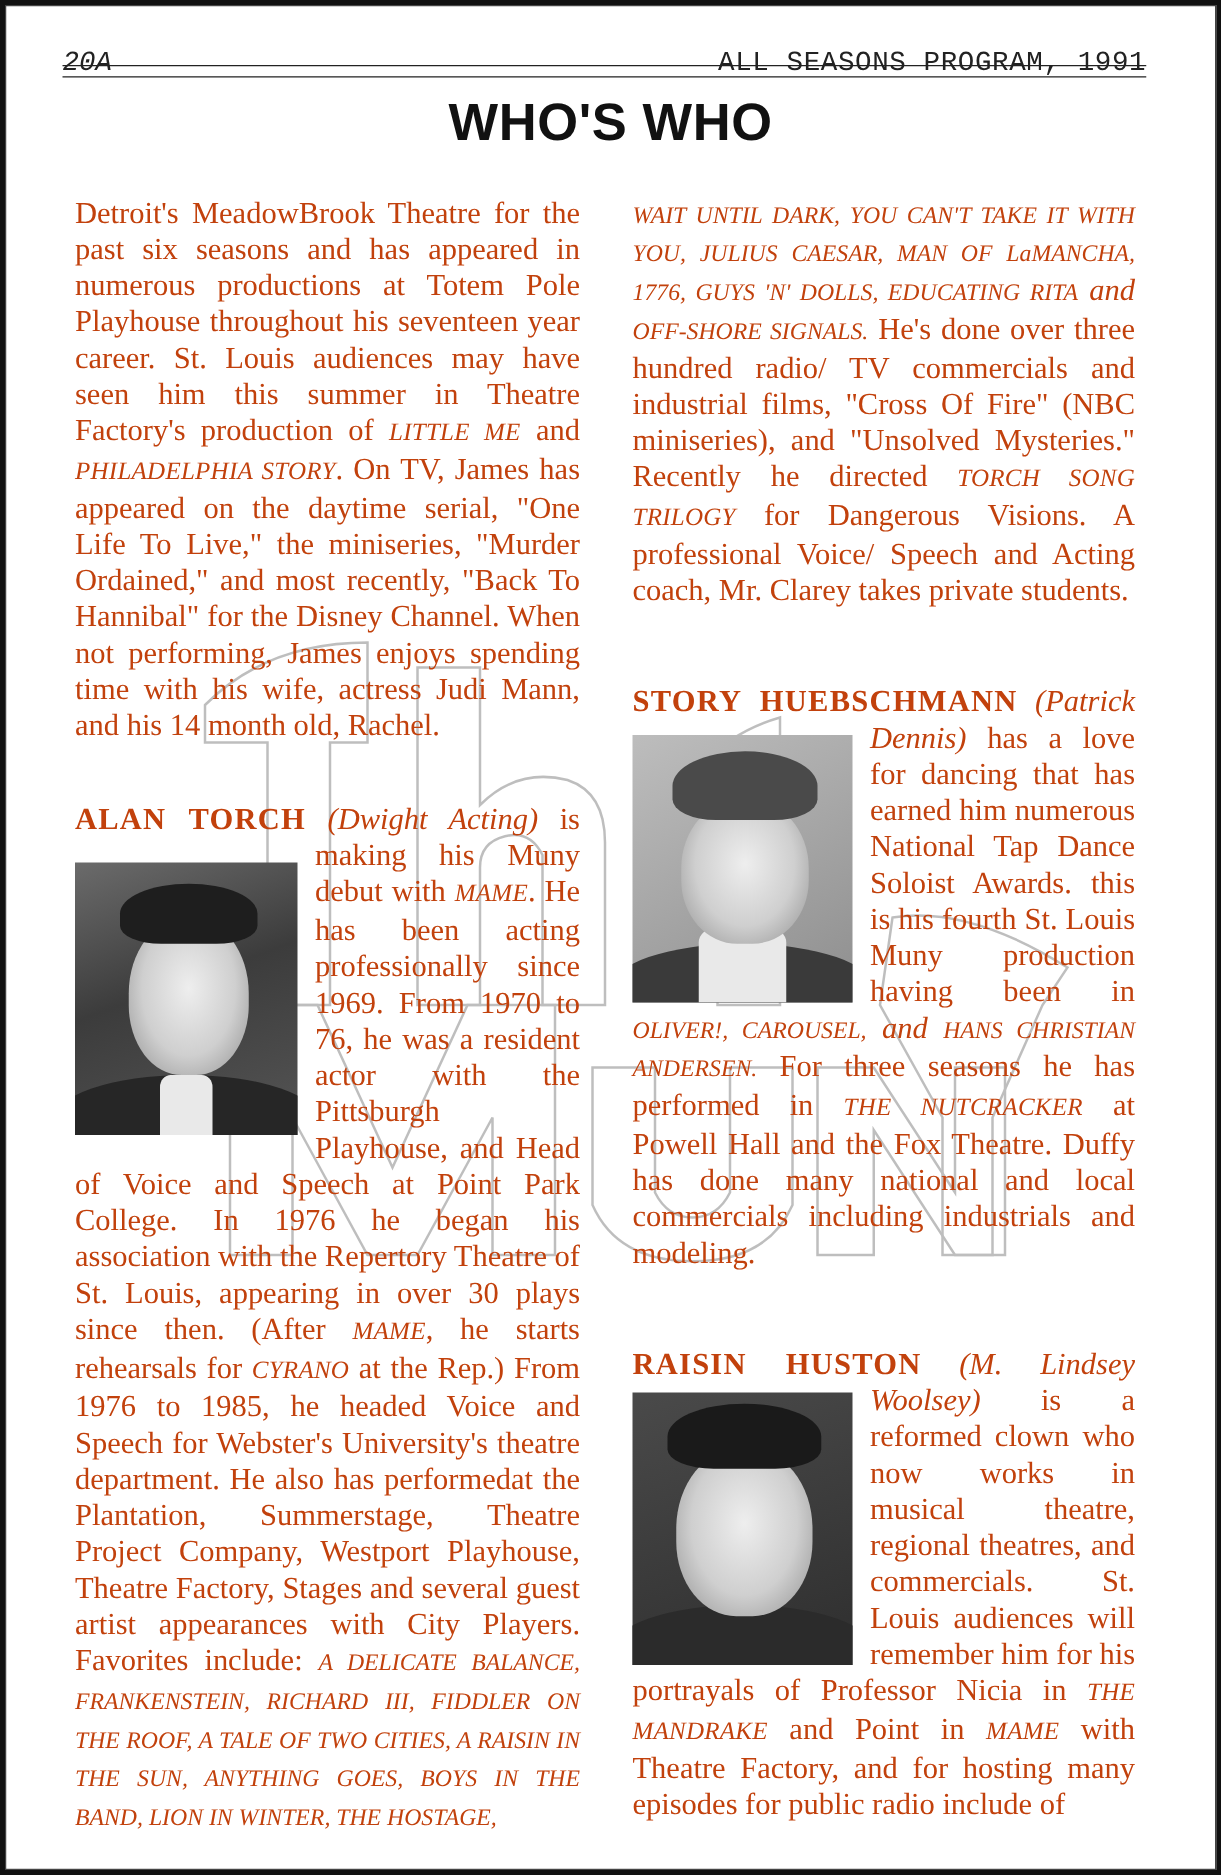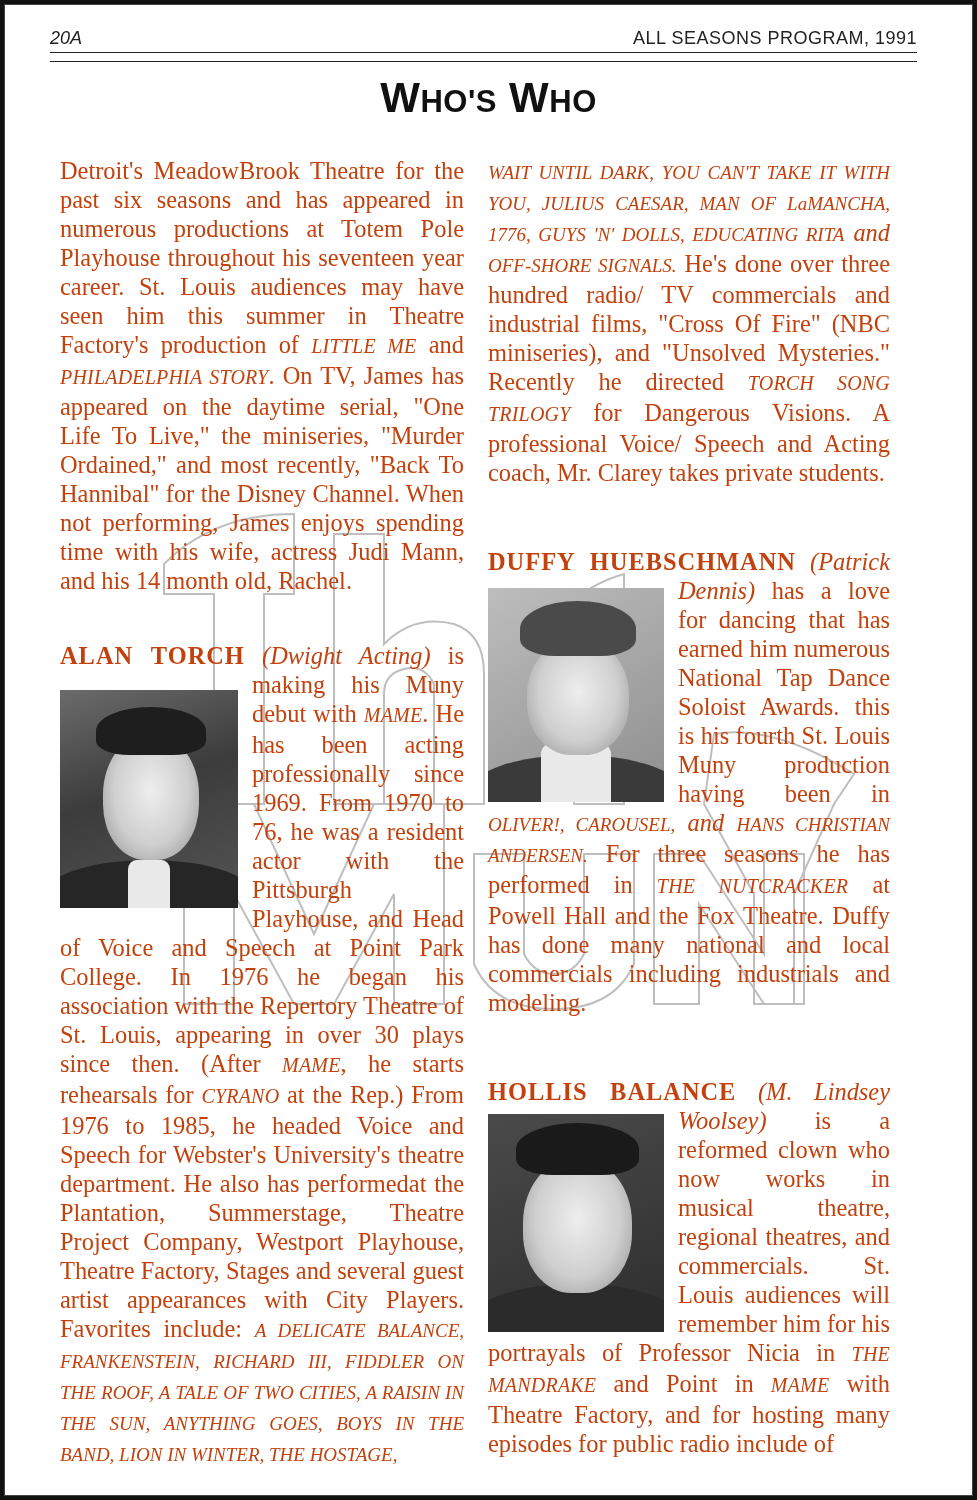--- a/index.html
+++ b/index.html
@@ -6,40 +6,40 @@
   body { width: 977px; height: 1500px; position: relative; overflow: hidden; }
   .frame {
     position: absolute; left: 0; top: 0; width: 977px; height: 1500px;
     box-sizing: border-box; border: 4px solid #111; background: #fff;
   }
   .frame::before {
     content: ""; position: absolute; left: 0; top: 0; right: 0; bottom: 0;
     border: 1px solid #444; pointer-events: none;
   }
   .running-head {
-    position: absolute; left: 46px; right: 56px; top: 22px; height: 28px;
-    font-family: Liberation Sans, sans-serif; font-size: 18px; color: #222;
+    position: absolute; left: 46px; right: 56px; top: 32px; height: 28px;
+    font-family: Liberation Mono, monospace; font-size: 22px; color: #222;
   }
   .running-head .folio { position: absolute; left: 0; top: 2px; font-style: italic; }
   .running-head .pub { position: absolute; right: 0; top: 2px; letter-spacing: 0.5px; }
   .rule1 { position: absolute; left: 46px; right: 56px; top: 48px; height: 0; border-top: 1.5px solid #222; }
   .rule2 { position: absolute; left: 46px; right: 56px; top: 57px; height: 0; border-top: 1.5px solid #222; }
   .page-title {
     position: absolute; left: 0; right: 0; top: 70px; text-align: center;
     font-family: "Liberation Sans", "DejaVu Sans", sans-serif; font-weight: bold;
     font-size: 42px; color: #111; letter-spacing: 0.5px;
   }
-  .page-title .sc { font-size: 31px; }
+  .page-title .sc { font-size: 42px; }
   .col {
     position: absolute; top: 152px;
     font-family: "Liberation Serif", "DejaVu Serif", serif; font-size: 24.4px; line-height: 29px;
     color: #c2410c; text-align: justify; hyphens: manual;
   }
   .col-left { left: 56px; width: 404px; }
-  .col-right { left: 484px; width: 402px; }
+  .col-right { left: 502px; width: 402px; }
   .col p { margin: 0; }
   .it { font-style: italic; font-size: 20px; letter-spacing: 0.2px; }
   .it-sm { font-style: italic; font-size: 19px; }
   .name { font-weight: bold; letter-spacing: 1px; }
   .role { font-style: italic; }
   .photo {
     float: left; margin: 6px 14px 4px 0;
     background: linear-gradient(160deg, #6b6b6b 0%, #3c3c3c 45%, #555 100%);
     position: relative; overflow: hidden;
   }
@@ -112,33 +112,33 @@
       <span> is making his Muny debut with </span><span class="it">MAME</span><span>.  He has been acting professionally since 1969.  From 1970 to 76, he was a resident actor with the Pittsburgh Playhouse, and Head of Voice and Speech at Point Park College.  In 1976 he began his association with the Repertory Theatre of St. Louis, appearing in over 30 plays since then. (After </span><span class="it">MAME</span><span>, he starts rehearsals for </span><span class="it">CYRANO</span><span> at the Rep.) From 1976 to 1985, he headed Voice and Speech for Webster's University's theatre department.  He also has performedat the Plantation, Summerstage, Theatre Project Company, Westport Playhouse, Theatre Factory, Stages and several guest artist appearances with City Players.  Favorites include: </span><span class="it-sm">A DELICATE BALANCE, FRANKENSTEIN, RICHARD III, FIDDLER ON THE ROOF, A TALE OF TWO CITIES, A RAISIN IN THE SUN, ANYTHING GOES, BOYS IN THE BAND, LION IN WINTER, THE HOSTAGE,</span>
     </p>
   </div>
 
   <div class="col col-right">
     <p>
       <span class="it-sm">WAIT UNTIL DARK, YOU CAN'T TAKE IT WITH YOU, JULIUS CAESAR, MAN OF LaMANCHA, 1776, GUYS 'N' DOLLS, EDUCATING RITA</span><span class="role"> and </span><span class="it-sm">OFF-SHORE SIGNALS.</span><span> He's done over three hundred radio/ TV commercials and industrial films, "Cross Of Fire" (NBC miniseries), and "Unsolved Mysteries."  Recently he directed </span><span class="it">TORCH SONG TRILOGY</span><span> for Dangerous Visions.  A professional Voice/ Speech and Acting coach, Mr. Clarey takes private students.</span>
     </p>
     <div class="gap-lg"></div>
     <p>
-      <span class="name">DUFFY HUEBSCHMANN</span>
+      <span class="name">STORY HUEBSCHMANN</span>
       <span class="role">(Patrick Dennis)</span>
       <span class="photo" style="width:176px;height:214px;margin-top:12px;background:linear-gradient(150deg,#bdbdbd,#8e8e8e);">
         <span class="shoulders" style="background:#3a3a3a;"></span>
         <span class="collar" style="left:30%;width:40%;height:28%;"></span>
         <span class="face" style="left:22%;top:24%;width:58%;height:54%;"></span>
         <span class="hair" style="left:18%;top:6%;width:66%;height:26%;background:#4a4a4a;"></span>
       </span>
       <span> has a love for dancing that has earned him numerous National Tap Dance Soloist Awards.  this is his fourth St. Louis Muny production having been in </span><span class="it-sm">OLIVER!, CAROUSEL,</span><span class="role"> and </span><span class="it-sm">HANS CHRISTIAN ANDERSEN.</span><span>  For three seasons he has performed in </span><span class="it">THE NUTCRACKER</span><span> at Powell Hall and the Fox Theatre.  Duffy has done many national and local commercials including industrials and modeling.</span>
     </p>
     <div class="gap-lg"></div>
     <p>
-      <span class="name">HOLLIS BALANCE</span>
+      <span class="name">RAISIN HUSTON</span>
       <span class="role">(M. Lindsey Woolsey)</span>
       <span class="photo" style="width:176px;height:218px;margin-top:8px;background:linear-gradient(160deg,#4a4a4a,#2e2e2e);">
         <span class="shoulders" style="background:#2b2b2b;"></span>
         <span class="face" style="left:20%;top:20%;width:62%;height:62%;"></span>
         <span class="hair" style="left:16%;top:4%;width:70%;height:24%;background:#1a1a1a;"></span>
       </span>
       <span>  is a reformed clown who now works in musical theatre, regional theatres, and commercials.  St. Louis audiences will remember him for his portrayals of Professor Nicia in </span><span class="it">THE MANDRAKE</span><span> and Point in </span><span class="it">MAME</span><span> with Theatre Factory, and for hosting many episodes for public radio include of</span>
     </p>
   </div>
 

